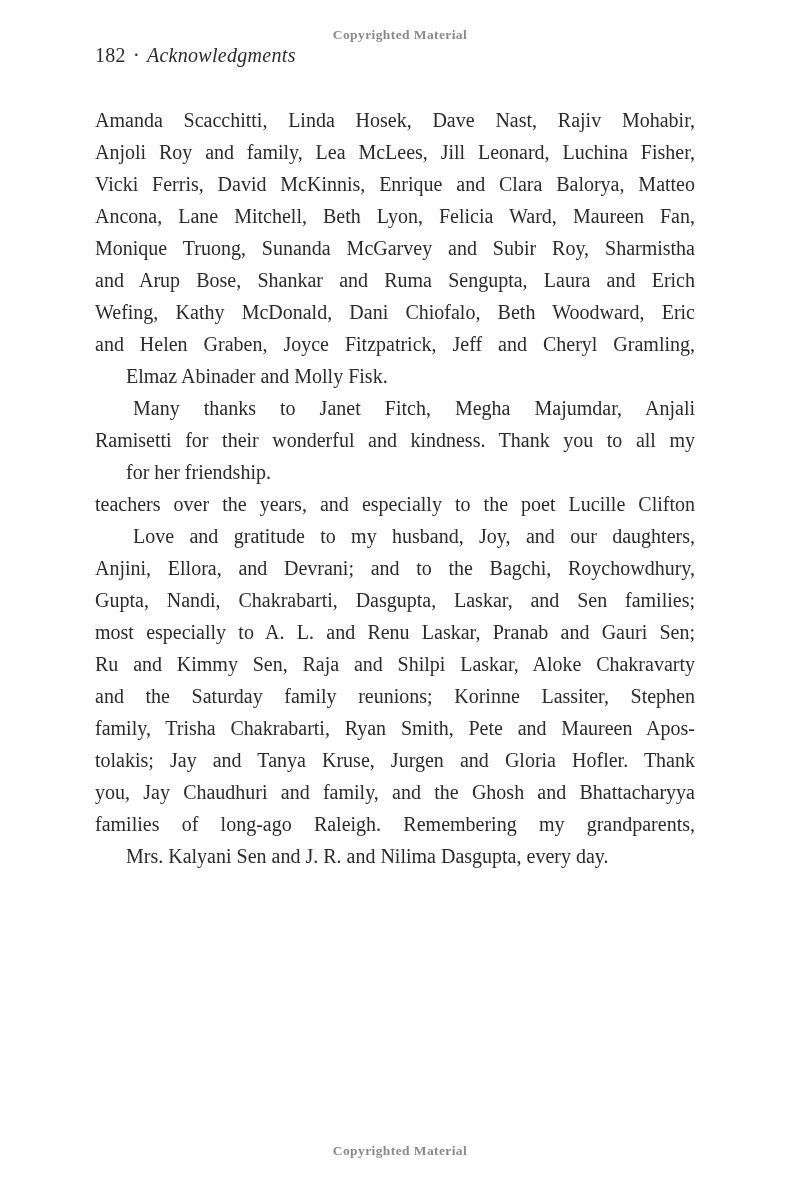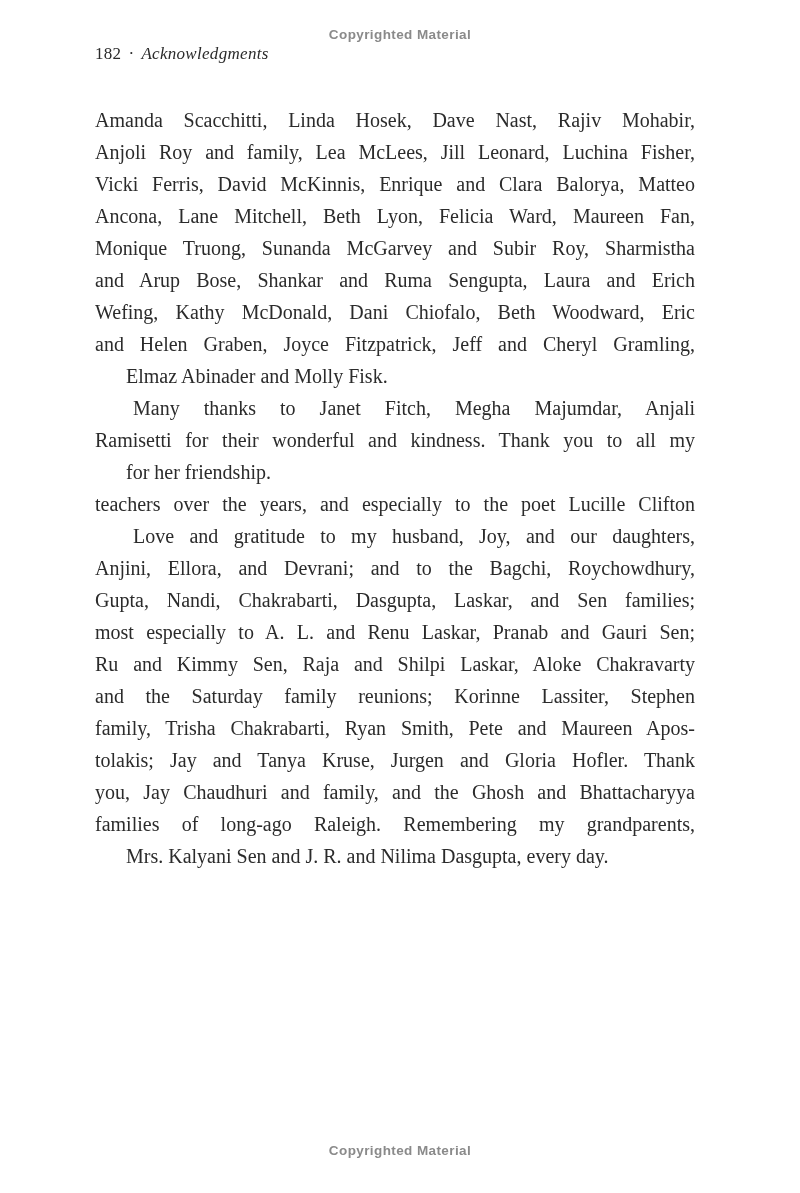--- a/index.html
+++ b/index.html
@@ -13,34 +13,34 @@
     height: 1193px;
     background: #ffffff;
     overflow: hidden;
     font-family: "Liberation Serif", serif;
   }
   .copyright-notice {
     position: absolute;
     left: 0;
     width: 100%;
     text-align: center;
-    font-family: Liberation Sans, sans-serif;
+    font-family: Liberation Serif, serif;
     font-weight: bold;
     font-size: 13.5px;
     letter-spacing: 0.4px;
     color: #8a8a8a;
   }
   .copyright-top { top: 27px; }
   .copyright-bottom { top: 1143px; }
 
   .running-header {
     position: absolute;
     left: 95px;
     top: 44px;
-    font-size: 17px;
+    font-size: 20px;
     color: #2b2b2b;
     letter-spacing: 0.3px;
   }
   .running-header .separator {
     padding: 0 7px;
     color: #2b2b2b;
   }
   .running-header .chapter-title {
     font-style: italic;
   }

